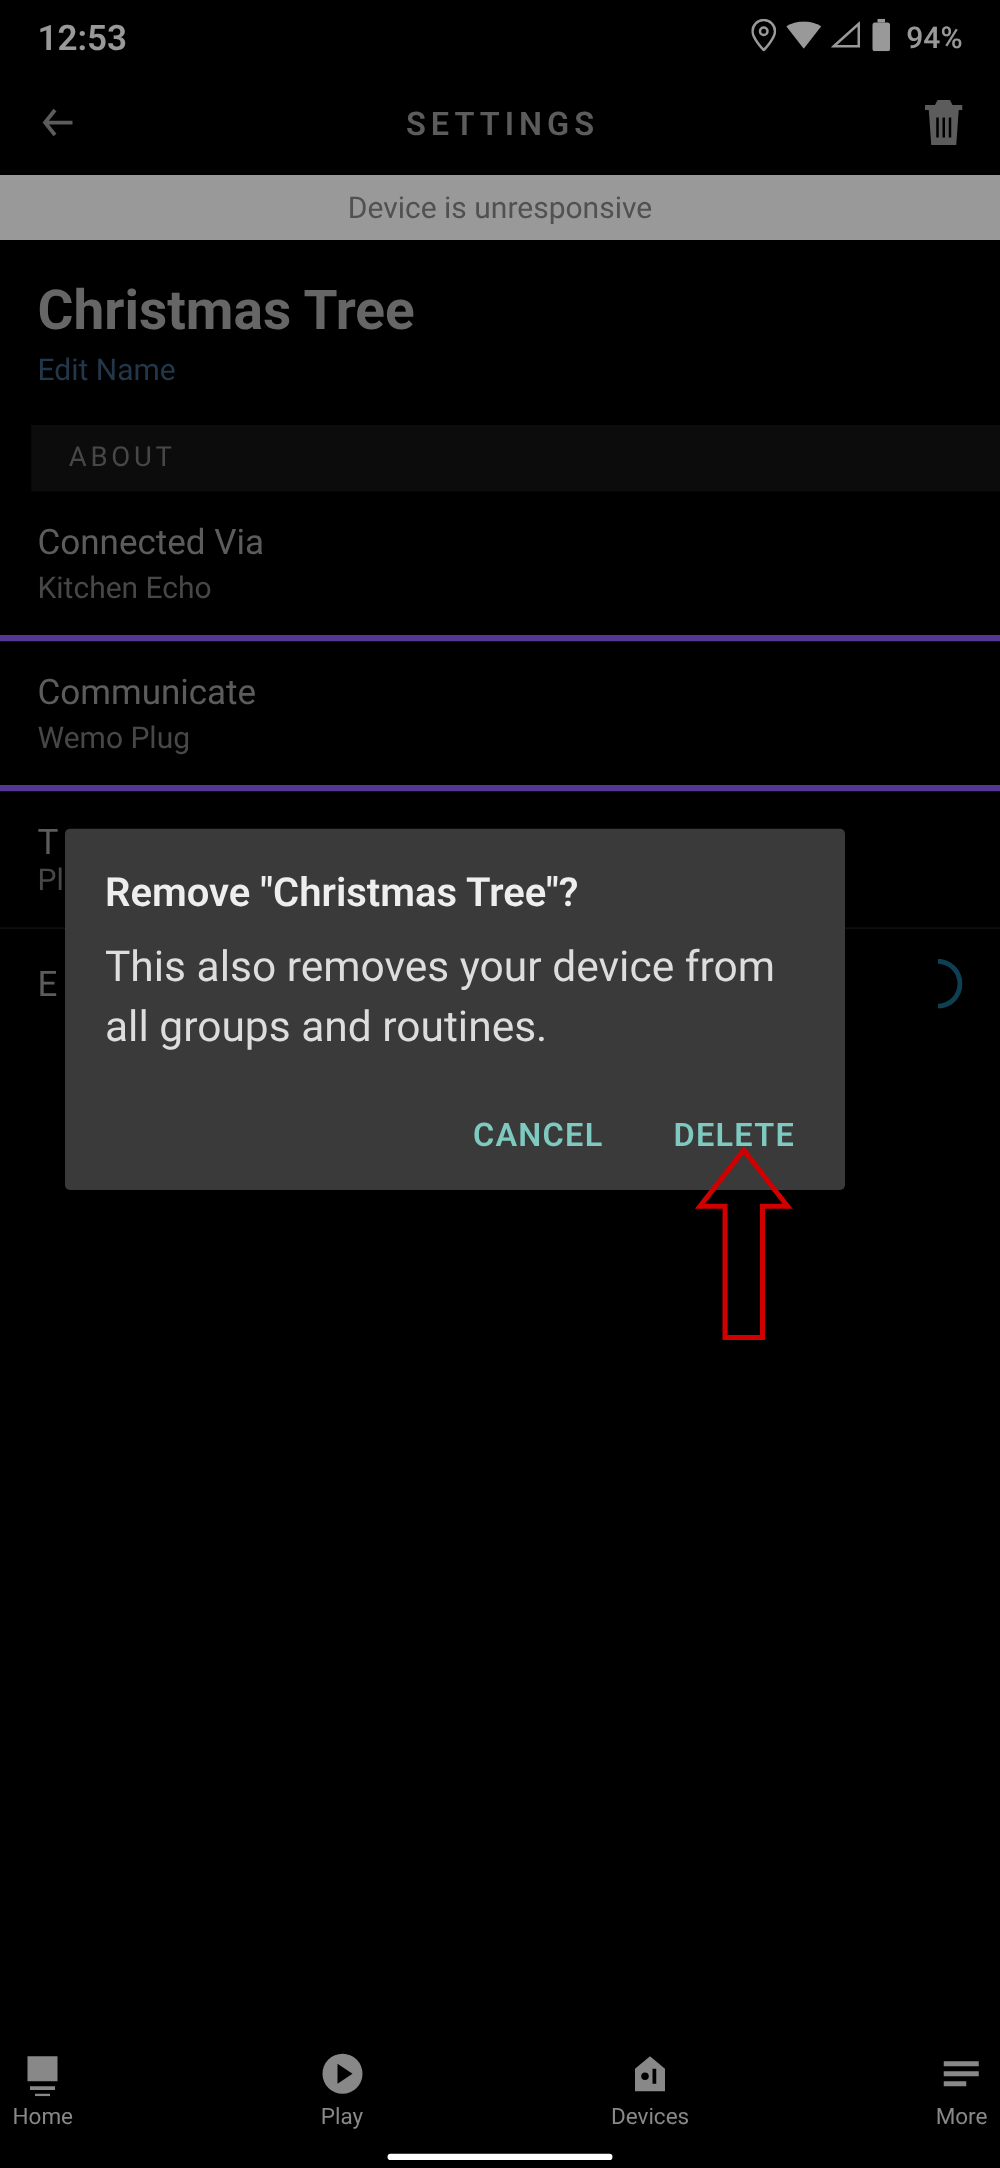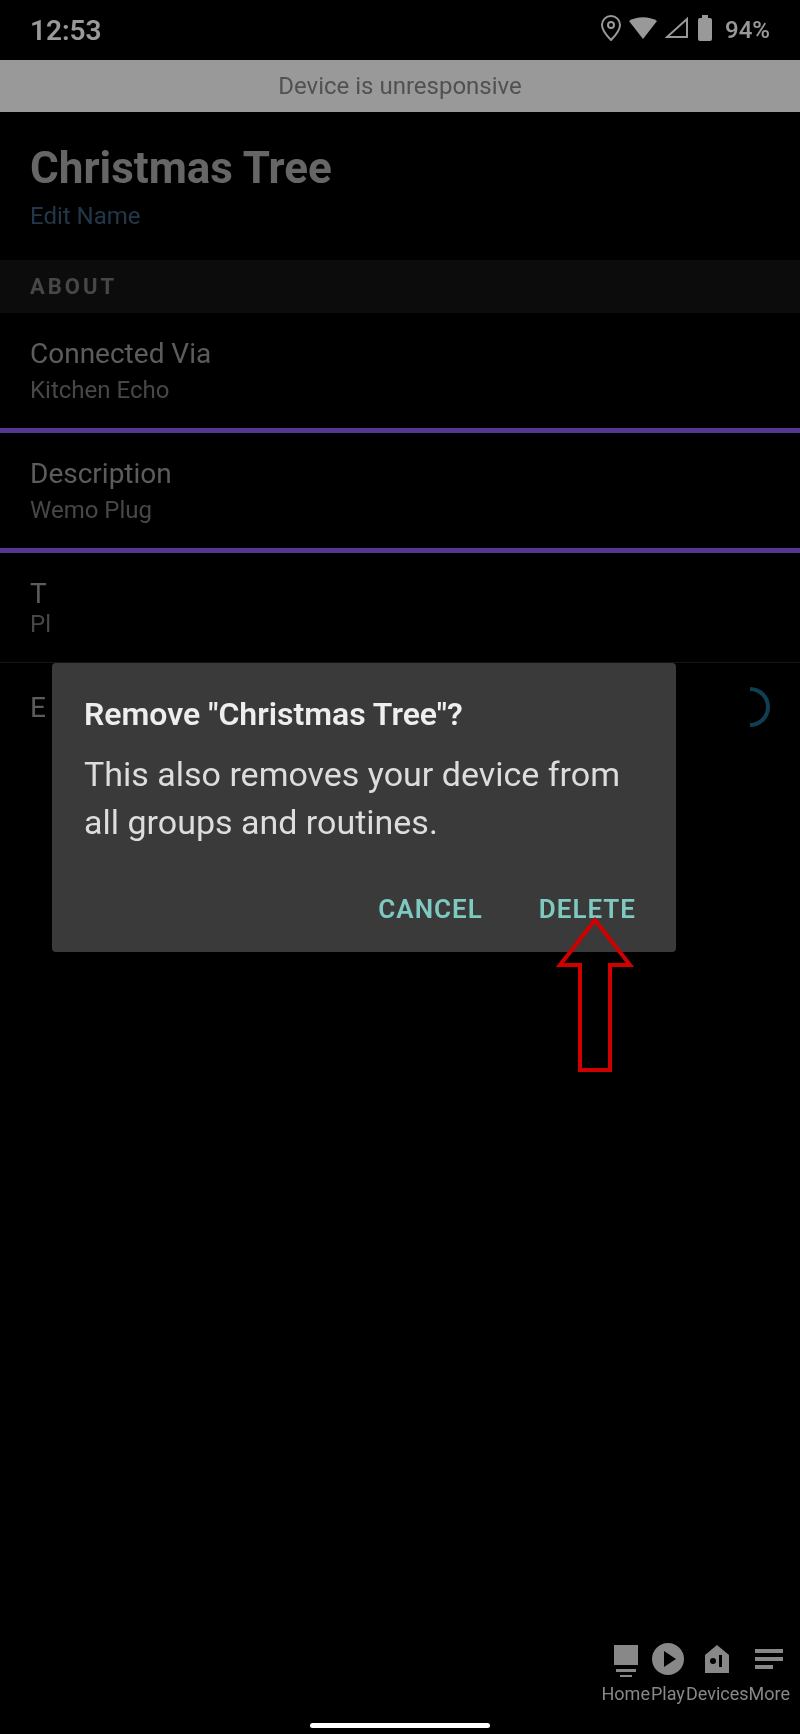--- a/index.html
+++ b/index.html
@@ -74,23 +74,24 @@
     }
     .edit-name {
       font-size: 24px;
       color: #3a5c7a;
       margin-top: 8px;
     }
     .section-header {
       background: #151515;
       padding: 14px 30px;
       font-size: 22px;
-      font-weight: 700;
+      font-weight: 400;
       letter-spacing: 3px;
       color: #777;
+      margin-left: 25px;
     }
     .info-row {
       padding: 24px 30px;
       border-bottom: 5px solid #8b5cf6;
     }
     .info-label {
       font-size: 28px;
       color: #999;
       margin-bottom: 6px;
     }
@@ -175,21 +176,21 @@
       top: 915px;
       left: 550px;
       z-index: 20;
     }
     .bottom-nav {
       position: absolute;
       bottom: 0;
       left: 0;
       width: 100%;
       display: flex;
-      justify-content: flex-end;
+      justify-content: space-between;
       padding: 20px 10px 30px 10px;
       background: #000;
     }
     .nav-item {
       display: flex;
       flex-direction: column;
       align-items: center;
       gap: 6px;
       color: #888;
     }
@@ -243,37 +244,53 @@
       <span class="status-icon">
         <svg width="16" height="26" viewBox="0 0 16 26" fill="white">
             <rect x="5" y="0" width="6" height="3"></rect>
             <rect x="1" y="3" width="14" height="23" rx="2"></rect>
           </svg>
       </span>
       <span class="battery-pct">94%</span>
     </div>
   </div>
 
+  <div class="header">
+    <div class="back-arrow">
+      <svg width="34" height="34" viewBox="0 0 34 34" fill="none" stroke="#999" stroke-width="3">
+          <path d="M28 17 L6 17 M14 7 L6 17 L14 27"></path>
+        </svg>
+    </div>
+    <div class="header-title">SETTINGS</div>
+    <div class="trash-icon">
+      <svg width="30" height="36" viewBox="0 0 30 36" fill="#999">
+          <path d="M3 8 L27 8 L25 36 L5 36 Z M0 4 L30 4 L30 8 L0 8 Z M10 0 L20 0 L22 4 L8 4 Z"></path>
+          <rect x="9" y="14" width="2" height="16" fill="#000"></rect>
+          <rect x="14" y="14" width="2" height="16" fill="#000"></rect>
+          <rect x="19" y="14" width="2" height="16" fill="#000"></rect>
+        </svg>
+    </div>
+  </div>
 
   <div class="banner">Device is unresponsive</div>
 
   <div class="device-section">
     <div class="device-name">Christmas Tree</div>
     <div class="edit-name">Edit Name</div>
   </div>
 
   <div class="section-header">ABOUT</div>
 
   <div class="info-row">
     <div class="info-label">Connected Via</div>
     <div class="info-value">Kitchen Echo</div>
   </div>
 
   <div class="info-row">
-    <div class="info-label">Description</div>
+    <div class="info-label">Communicate</div>
     <div class="info-value">Wemo Plug</div>
   </div>
 
   <div class="partial-row">
     <div class="partial-label">T</div>
     <div class="partial-value">Pl</div>
   </div>
 
   <div class="enabled-row">
     <div class="partial-label">E</div>

